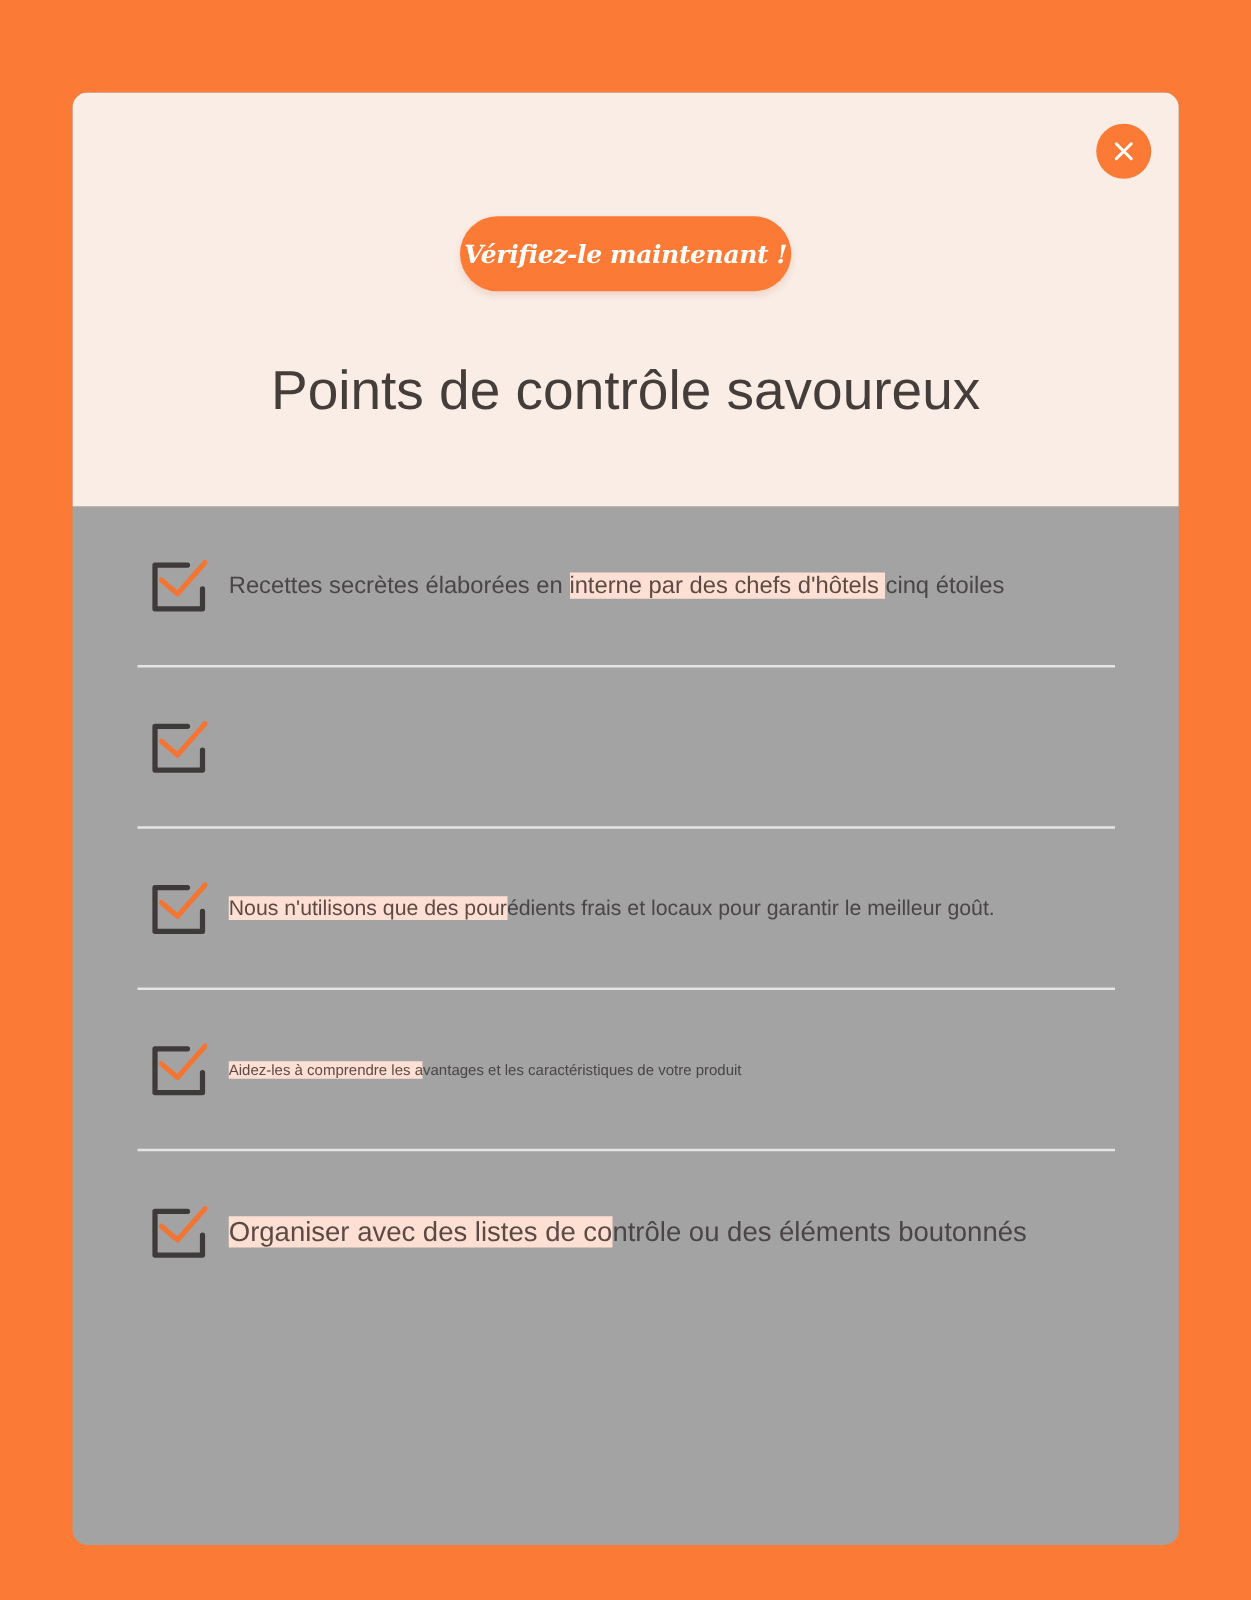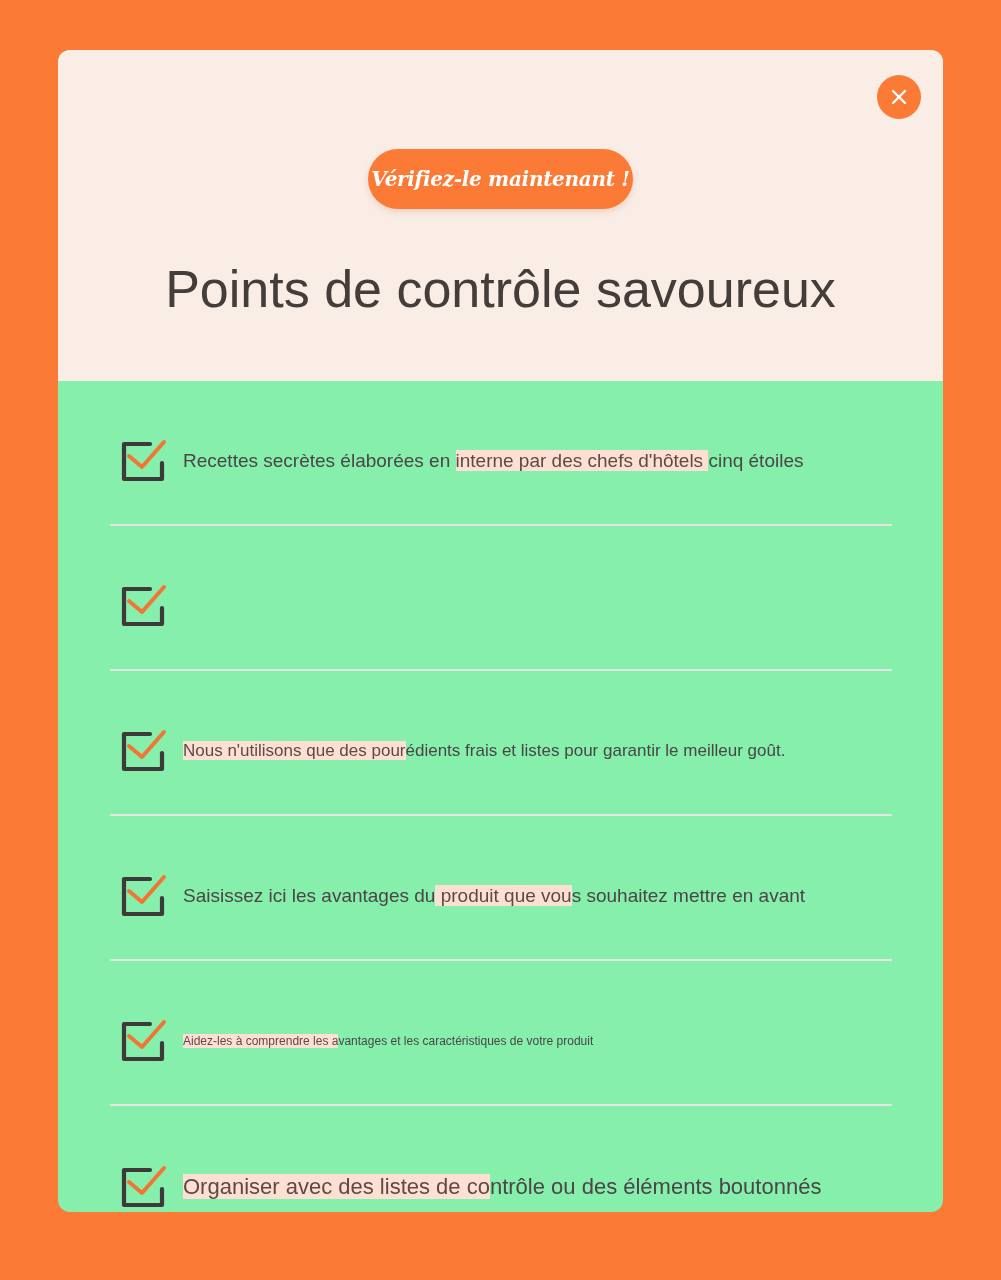--- a/index.html
+++ b/index.html
@@ -4,23 +4,23 @@
   <style>
     * { box-sizing: border-box; margin: 0; padding: 0; }
     html, body {
       width: 1001px; height: 1280px;
       background: #fb7a35;
       font-family: "Liberation Sans", "DejaVu Sans", sans-serif;
       overflow: hidden;
     }
     .modal {
       position: absolute;
-      left: 58px; top: 50px;
+      left: 58px; top: 74px;
       width: 885px; height: 1162px;
-      background: #86efac;
+      background: #a3a3a3;
       border-radius: 12px;
       overflow: hidden;
     }
     .modal-header {
       position: absolute;
       left: 0; top: 0;
       width: 885px; height: 331px;
       background: #f9ede6;
     }
     .close-button {
@@ -49,35 +49,35 @@
       letter-spacing: -0.3px;
       cursor: pointer;
     }
     .page-title {
       position: absolute;
       left: 0; top: 201px;
       width: 885px;
       text-align: center;
       color: #443d3a;
       font-family: "Liberation Sans", sans-serif;
-      font-size: 52px;
+      font-size: 44px;
       font-weight: 400;
       letter-spacing: 0px;
       line-height: 76px;
     }
     .checklist {
       position: absolute;
       left: 52px; top: 331px;
       width: 782px;
     }
     .check-item {
       position: relative;
       height: 129px;
       border-bottom: 2px solid #e6e4e4;
-      display: flex; align-items: center; margin-top: 16px;
+      display: flex; align-items: center;
     }
     .check-item.last { border-bottom: none; }
     .check-icon {
       position: absolute;
       left: 10px;
       width: 48px; height: 44px;
     }
     .check-text {
       position: absolute;
       left: 73px;
@@ -120,30 +120,23 @@
         <path d="M30 5 H4 V40 H42 V24" fill="none" stroke="#3f3a3a" stroke-width="4.2" stroke-linejoin="round" stroke-linecap="round"></path>
         <path d="M9 17 L22 28 L44 3" fill="none" stroke="#f37534" stroke-width="4" stroke-linecap="round" stroke-linejoin="round"></path>
       </svg>
     </div>
 
     <div class="check-item">
       <svg class="check-icon" viewBox="0 0 48 44">
         <path d="M30 5 H4 V40 H42 V24" fill="none" stroke="#3f3a3a" stroke-width="4.2" stroke-linejoin="round" stroke-linecap="round"></path>
         <path d="M9 17 L22 28 L44 3" fill="none" stroke="#f37534" stroke-width="4" stroke-linecap="round" stroke-linejoin="round"></path>
       </svg>
-      <div class="check-text" style="font-size:17px;"><span></span><span class="hl">Nous n'utilisons que des pour</span><span>édients frais et listes pour garantir le meilleur goût.</span></div>
+      <div class="check-text" style="font-size:17px;"><span></span><span class="hl">Nous n'utilisons que des pour</span><span>édients frais et locaux pour garantir le meilleur goût.</span></div>
     </div>
 
-    <div class="check-item">
-      <svg class="check-icon" viewBox="0 0 48 44">
-        <path d="M30 5 H4 V40 H42 V24" fill="none" stroke="#3f3a3a" stroke-width="4.2" stroke-linejoin="round" stroke-linecap="round"></path>
-        <path d="M9 17 L22 28 L44 3" fill="none" stroke="#f37534" stroke-width="4" stroke-linecap="round" stroke-linejoin="round"></path>
-      </svg>
-      <div class="check-text" style="font-size:19px;"><span>Saisissez ici les avantages du</span><span class="hl"> produit que vou</span><span>s souhaitez mettre en avant</span></div>
-    </div>
 
     <div class="check-item">
       <svg class="check-icon" viewBox="0 0 48 44">
         <path d="M30 5 H4 V40 H42 V24" fill="none" stroke="#3f3a3a" stroke-width="4.2" stroke-linejoin="round" stroke-linecap="round"></path>
         <path d="M9 17 L22 28 L44 3" fill="none" stroke="#f37534" stroke-width="4" stroke-linecap="round" stroke-linejoin="round"></path>
       </svg>
       <div class="check-text" style="font-size:12px;text-align:center;"><span></span><span class="hl">Aidez-les à comprendre les a</span><span>vantages et les caractéristiques de votre produit</span></div>
     </div>
 
     <div class="check-item last">

